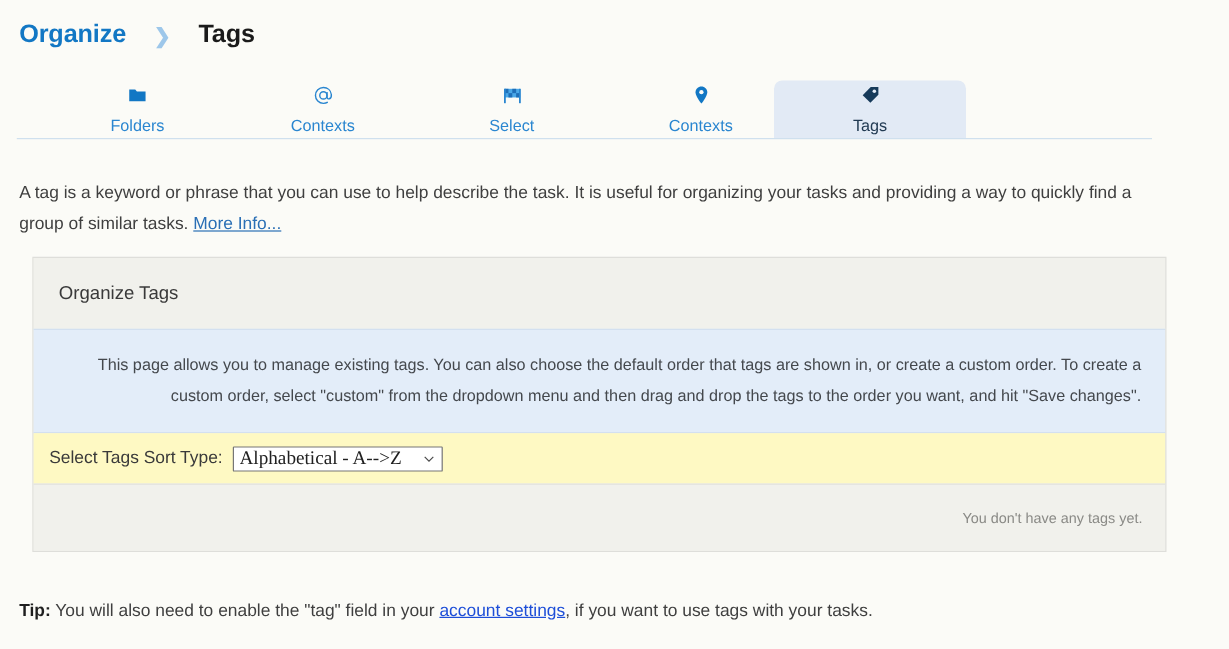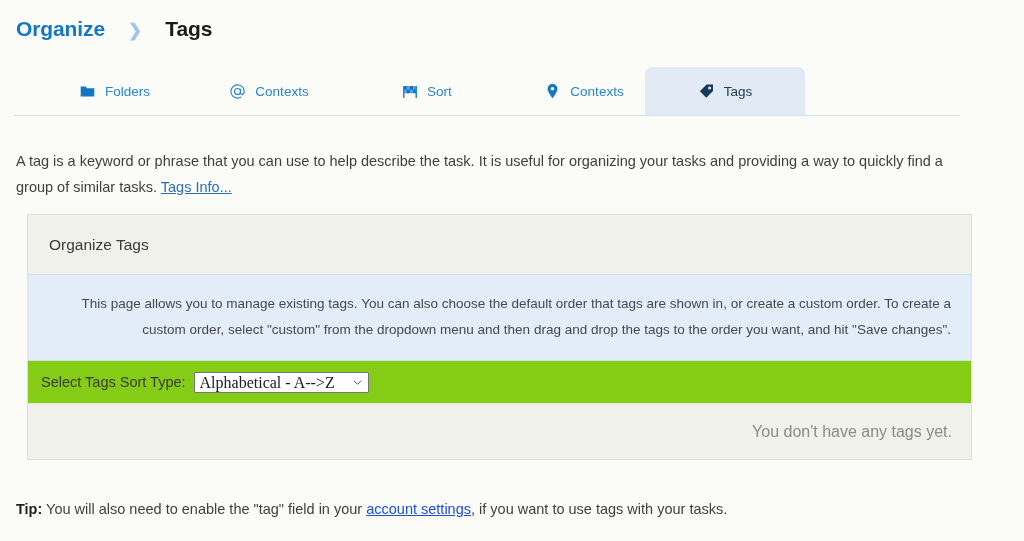--- a/index.html
+++ b/index.html
@@ -63,20 +63,21 @@
     height: 48px;
     display: flex;
     align-items: center;
     justify-content: center;
     gap: 9px;
     font-size: 13.5px;
     color: #2a86d0;
     text-decoration: none;
     box-sizing: border-box;
     border-radius: 7px 7px 0 0;
+    flex-direction: column;
   }
   .tab.active {
     background: #e2eaf5;
     color: #213a52;
   }
   .tab-label { white-space: nowrap; }
   .tab .ic { display: flex; align-items: center; justify-content: center; width: 17px; height: 17px; }
 
   
   .intro {
@@ -119,21 +120,21 @@
     border-top: 1px solid #d3e0f0;
     border-bottom: 1px solid #d3e0f0;
     padding: 16px 20px 17px 12px;
     font-size: 13.5px;
     line-height: 26px;
     color: #44484d;
     box-sizing: border-box;
     text-align: right;
   }
   .panel-row {
-    background: #84cc16;
+    background: #fef9c3;
     height: 42px;
     display: flex;
     align-items: center;
     padding-left: 13px;
     box-sizing: border-box;
     gap: 8px;
   }
   .row-label {
     font-size: 14.5px;
     color: #3a3a3a;
@@ -164,21 +165,21 @@
   }
   .panel-footer {
     background: #f1f1ec;
     border-top: 1px solid #e2e2dd;
     height: 56px;
     display: flex;
     align-items: center;
     justify-content: flex-end;
     padding-right: 19px;
     box-sizing: border-box;
-    font-size: 16px;
+    font-size: 12px;
     color: #8a8a86;
   }
 
   
   .tip {
     position: absolute;
     left: 16px;
     top: 483px;
     font-size: 14.5px;
     line-height: 22px;
@@ -224,21 +225,21 @@
       <svg width="16" height="15" viewBox="0 0 16 15">
         <rect x="1.5" y="2" width="13" height="7.2" fill="#4aa8e8"></rect>
         <rect x="1.5" y="2" width="3.2" height="3.6" fill="#1f6fb8"></rect>
         <rect x="7.9" y="2" width="3.2" height="3.6" fill="#1f6fb8"></rect>
         <rect x="4.7" y="5.6" width="3.2" height="3.6" fill="#1f6fb8"></rect>
         <rect x="11.1" y="5.6" width="3.2" height="3.6" fill="#1f6fb8"></rect>
         <rect x="1" y="2" width="1.5" height="12" fill="#2a86d0"></rect>
         <rect x="13.5" y="2" width="1.5" height="12" fill="#2a86d0"></rect>
       </svg>
     </span>
-    <span class="tab-label">Sort</span>
+    <span class="tab-label">Select</span>
   </a>
 
   <a class="tab" href="#" style="left:500px; width:140px;">
     <span class="ic">
       <svg width="13" height="17" viewBox="0 0 13 17">
           <path d="M6.5 1C3.8 1 1.6 3.1 1.6 5.8c0 3.6 4.9 9.5 4.9 9.5s4.9-5.9 4.9-9.5C11.4 3.1 9.2 1 6.5 1z" fill="#1277c4"></path>
           <circle cx="6.5" cy="5.8" r="1.8" fill="#fbfbf7"></circle>
         </svg>
     </span>
     <span class="tab-label">Contexts</span>
@@ -249,21 +250,21 @@
       <svg width="17" height="17" viewBox="0 0 17 17">
           <path d="M8.6 1.6H15v6.4L8.3 14.7 1.9 8.3z" fill="#163a5a"></path>
           <circle cx="11.6" cy="5" r="1.5" fill="#e2eaf5"></circle>
         </svg>
     </span>
     <span class="tab-label">Tags</span>
   </a>
 
 </div>
 
-<p class="intro"><span>A tag is a keyword or phrase that you can use to help describe the task. It is useful for organizing your tasks and providing a way to quickly find a group of similar tasks. </span><a href="#">Tags Info...</a></p>
+<p class="intro"><span>A tag is a keyword or phrase that you can use to help describe the task. It is useful for organizing your tasks and providing a way to quickly find a group of similar tasks. </span><a href="#">More Info...</a></p>
 
 <div class="panel">
   <div class="panel-header">
     <span>Organize Tags</span>
   </div>
 
   <div class="panel-note">This page allows you to manage existing tags. You can also choose the default order that tags are shown in, or create a custom order. To create a custom order, select "custom" from the dropdown menu and then drag and drop the tags to the order you want, and hit "Save changes".</div>
 
   <div class="panel-row">
     <span class="row-label">Select Tags Sort Type:</span>

